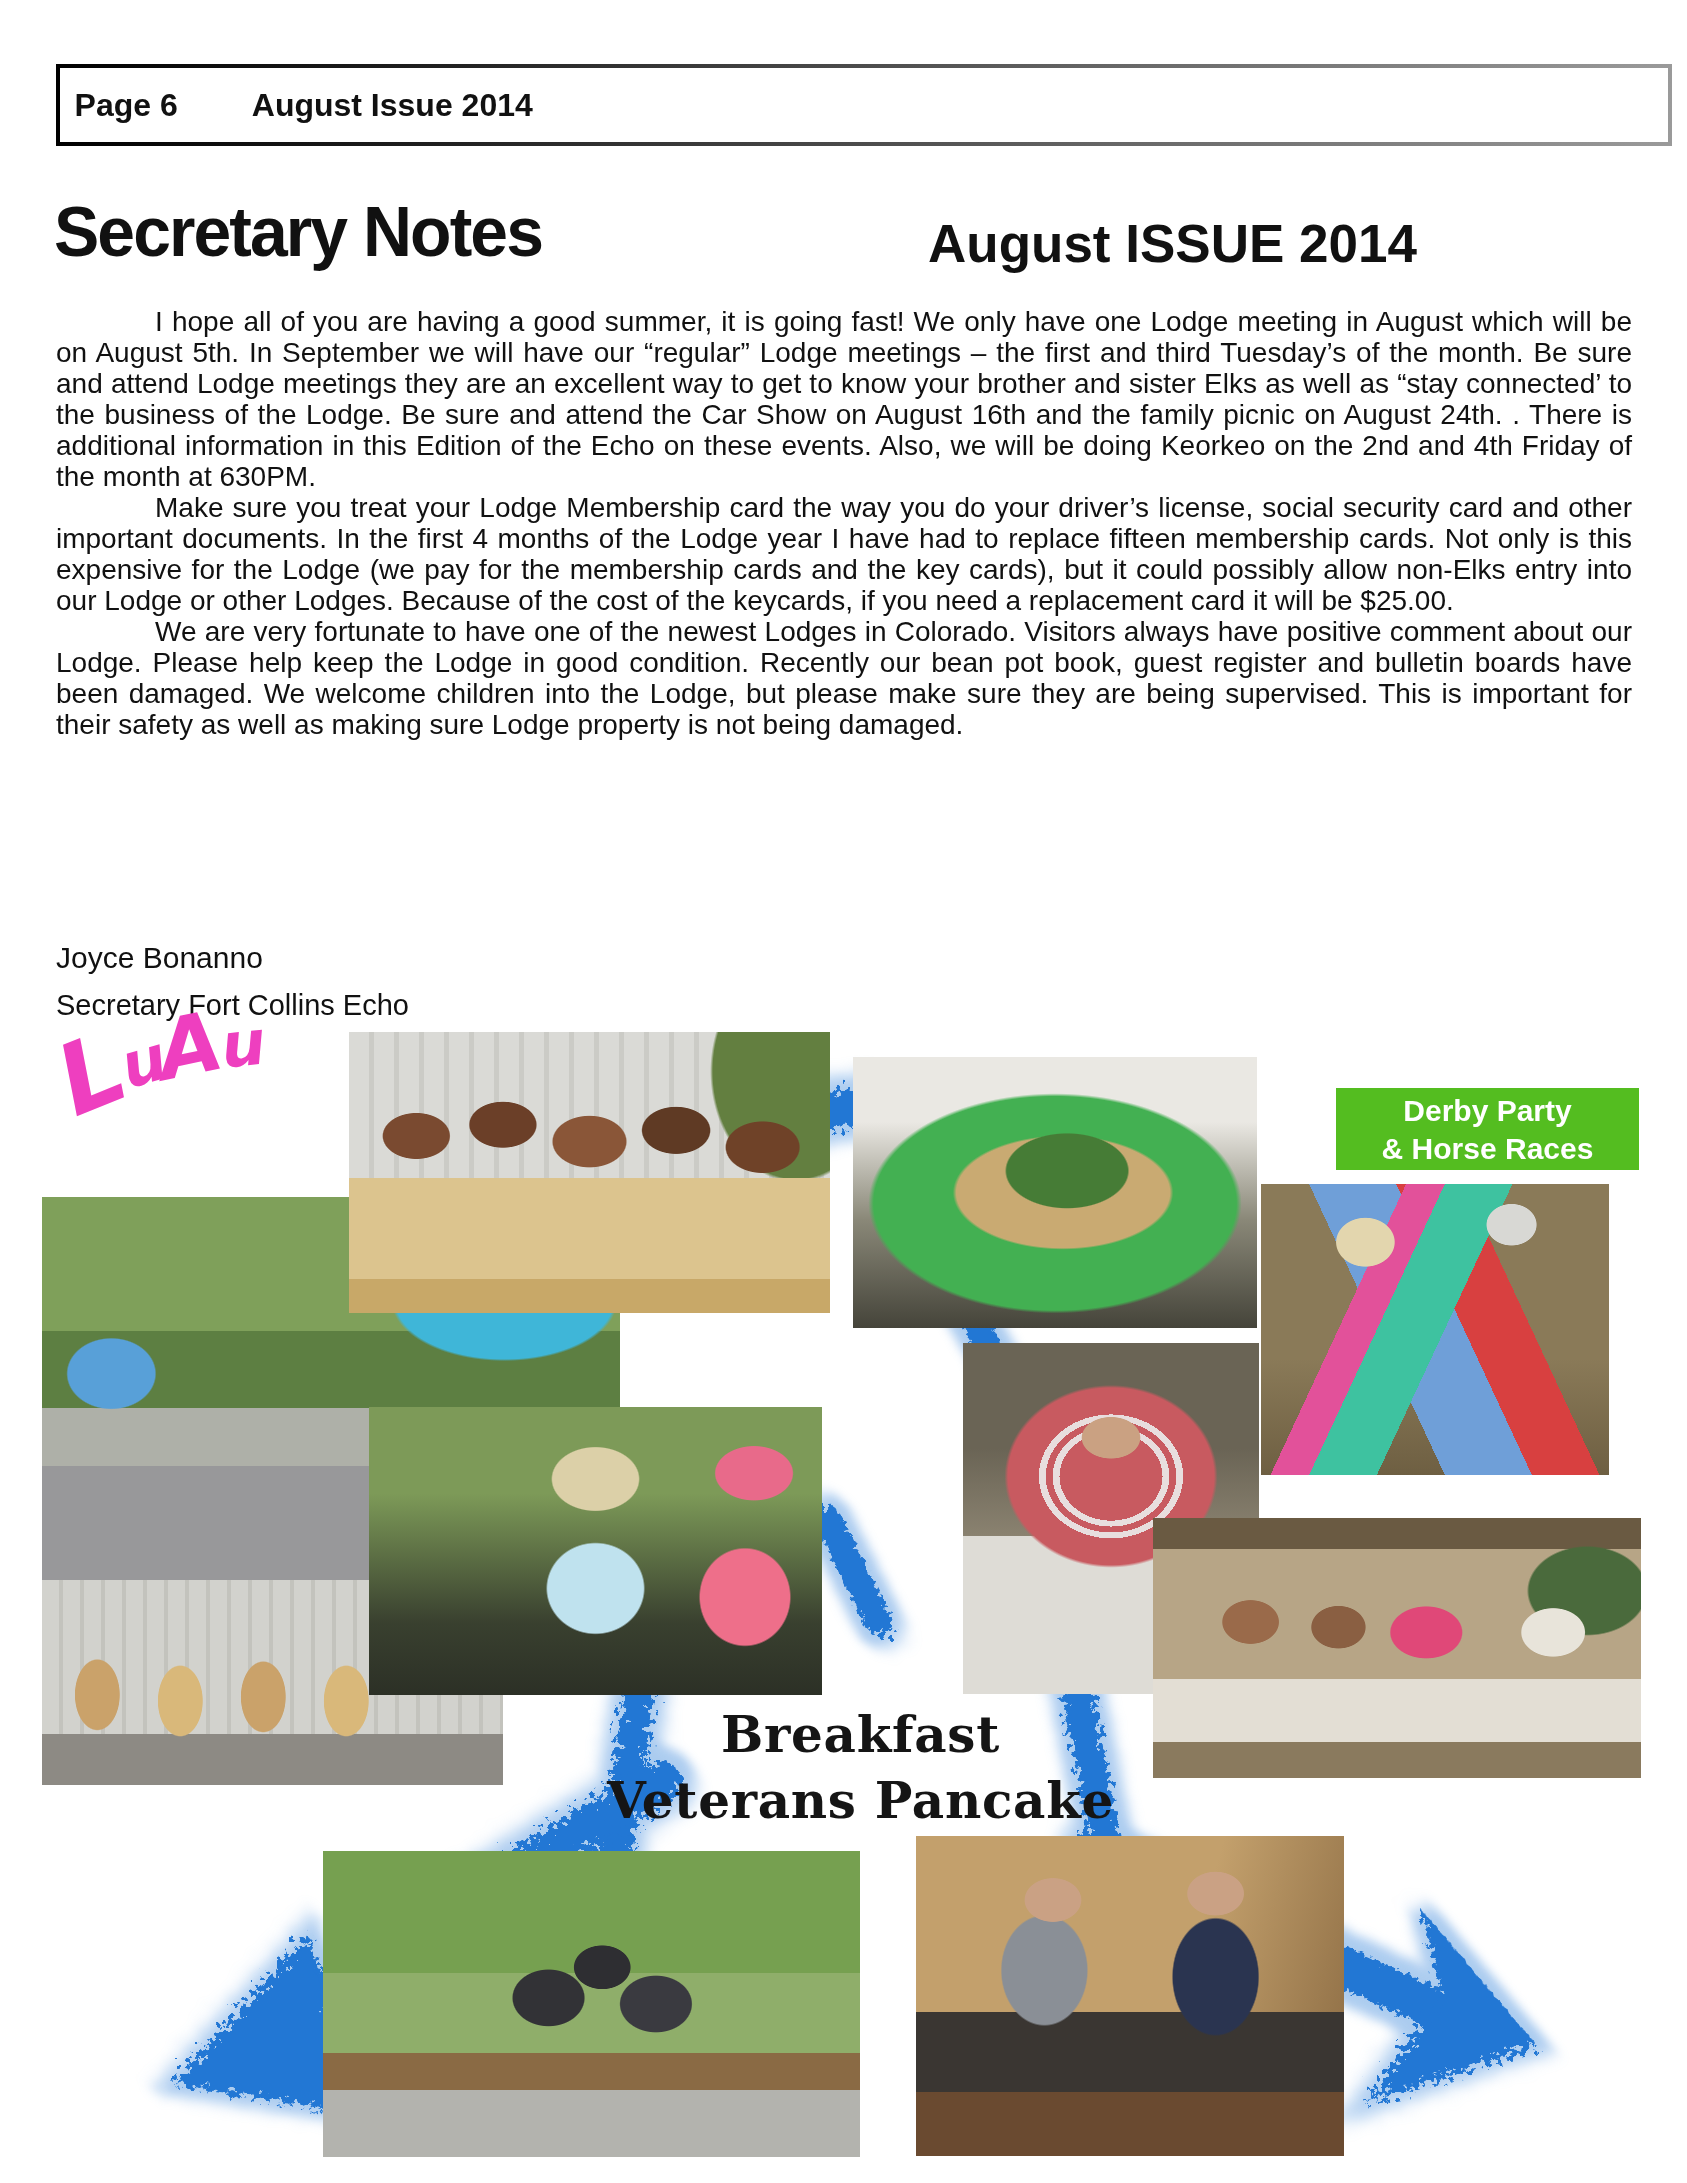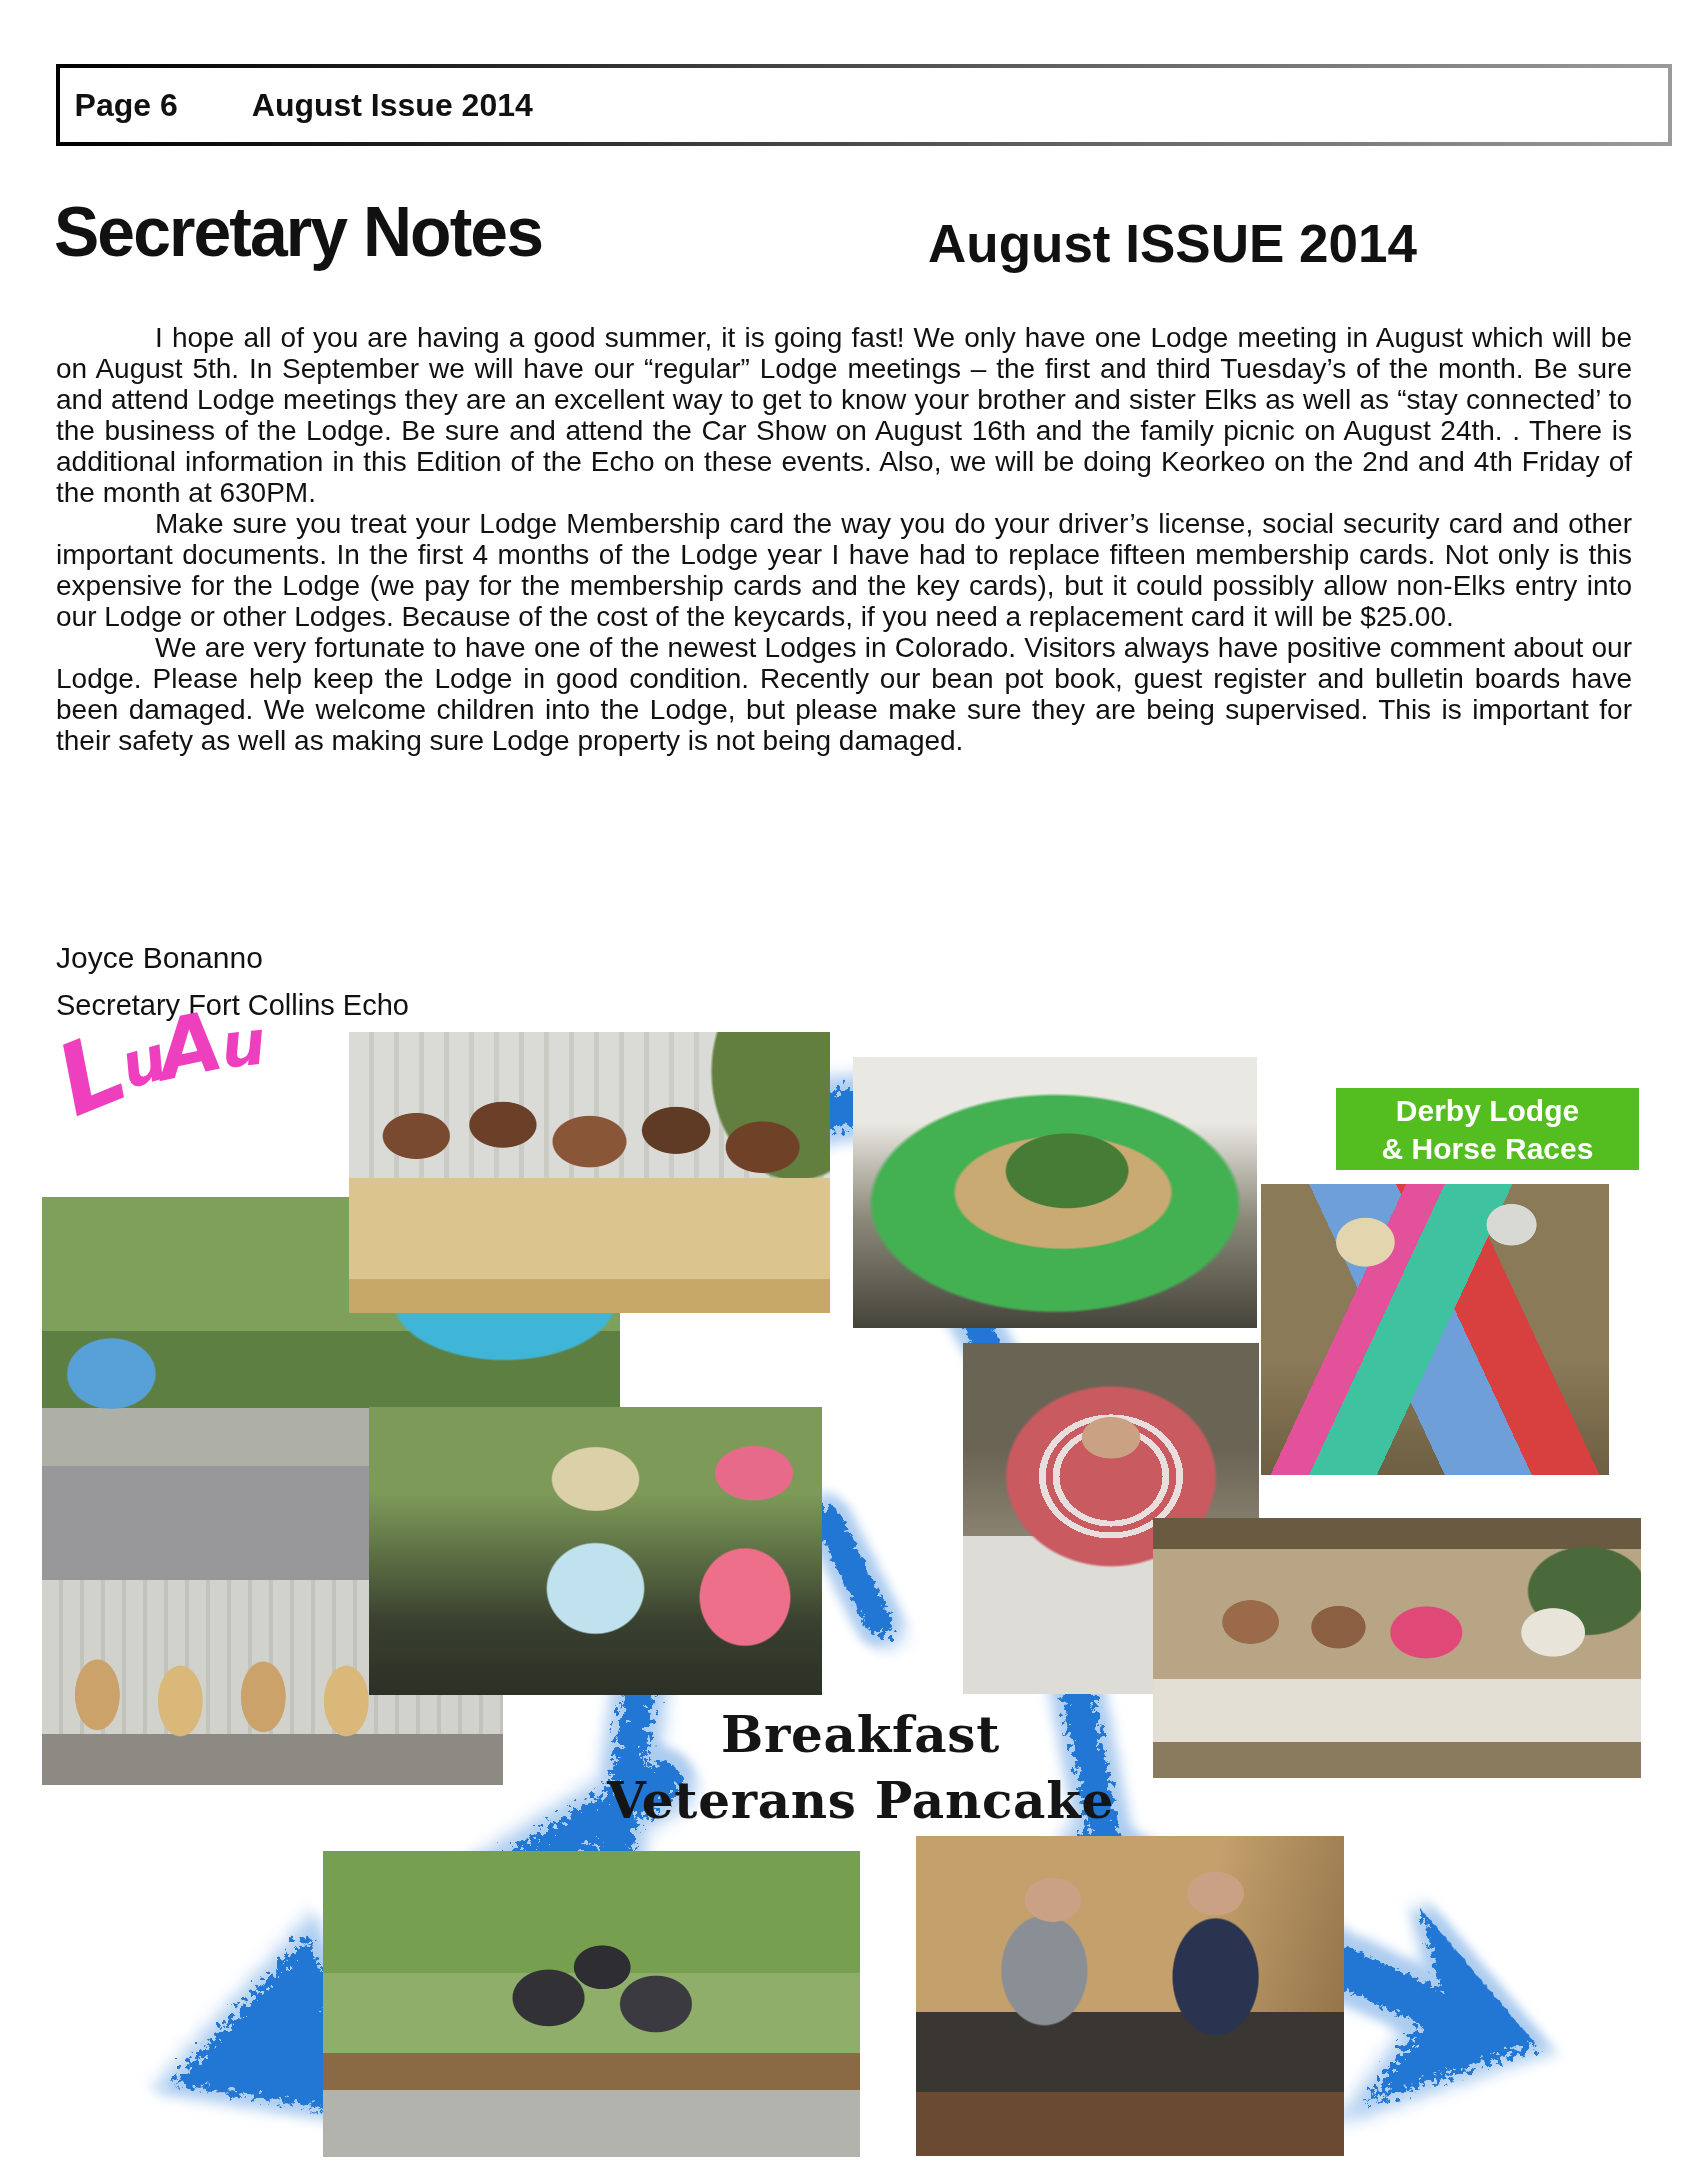--- a/index.html
+++ b/index.html
@@ -16,21 +16,21 @@
   .masthead-inner .issue{margin-left:74px;}
 
   
   .article-title{position:absolute;left:54px;top:197px;z-index:3;
     font-weight:bold;font-size:70px;line-height:1;letter-spacing:-2px;
     transform:scaleX(.97);transform-origin:left top;}
   .issue-heading{position:absolute;left:928px;top:217px;z-index:3;
     font-weight:bold;font-size:53px;line-height:1;}
 
   
-  .article-body{position:absolute;left:56px;top:322px;width:1576px;z-index:3;
+  .article-body{position:absolute;left:56px;top:306px;width:1576px;z-index:3;
     font-size:28px;line-height:31px;text-align:justify;}
   .article-body p{margin:0;text-indent:99px;}
   .sig-name{position:absolute;left:56px;top:941px;z-index:3;font-size:30px;line-height:1.1;}
   .sig-title{position:absolute;left:56px;top:990px;z-index:3;font-size:29px;line-height:1.1;}
 
   
   .spray-layer{position:absolute;left:0;top:0;z-index:1;}
 
   
   .photo{position:absolute;z-index:2;}
@@ -186,21 +186,21 @@
   <div class="photo ph-threepeople z3"></div>
   <div class="photo ph-indoor z3"></div>
   <div class="photo ph-pavilion"></div>
   <div class="photo ph-griddle"></div>
 
   <div class="luau">
     <span class="lt0">L</span><span class="lt1">u</span><span class="lt2">A</span><span class="lt3">u</span>
   </div>
 
   <div class="derby-banner">
-    <div>Derby Lodge</div>
+    <div>Derby Party</div>
     <div>&amp; Horse Races</div>
   </div>
 
   <div class="veterans-heading">
     <div>Breakfast</div>
     <div>Veterans Pancake</div>
   </div>
 
 </div>
 

